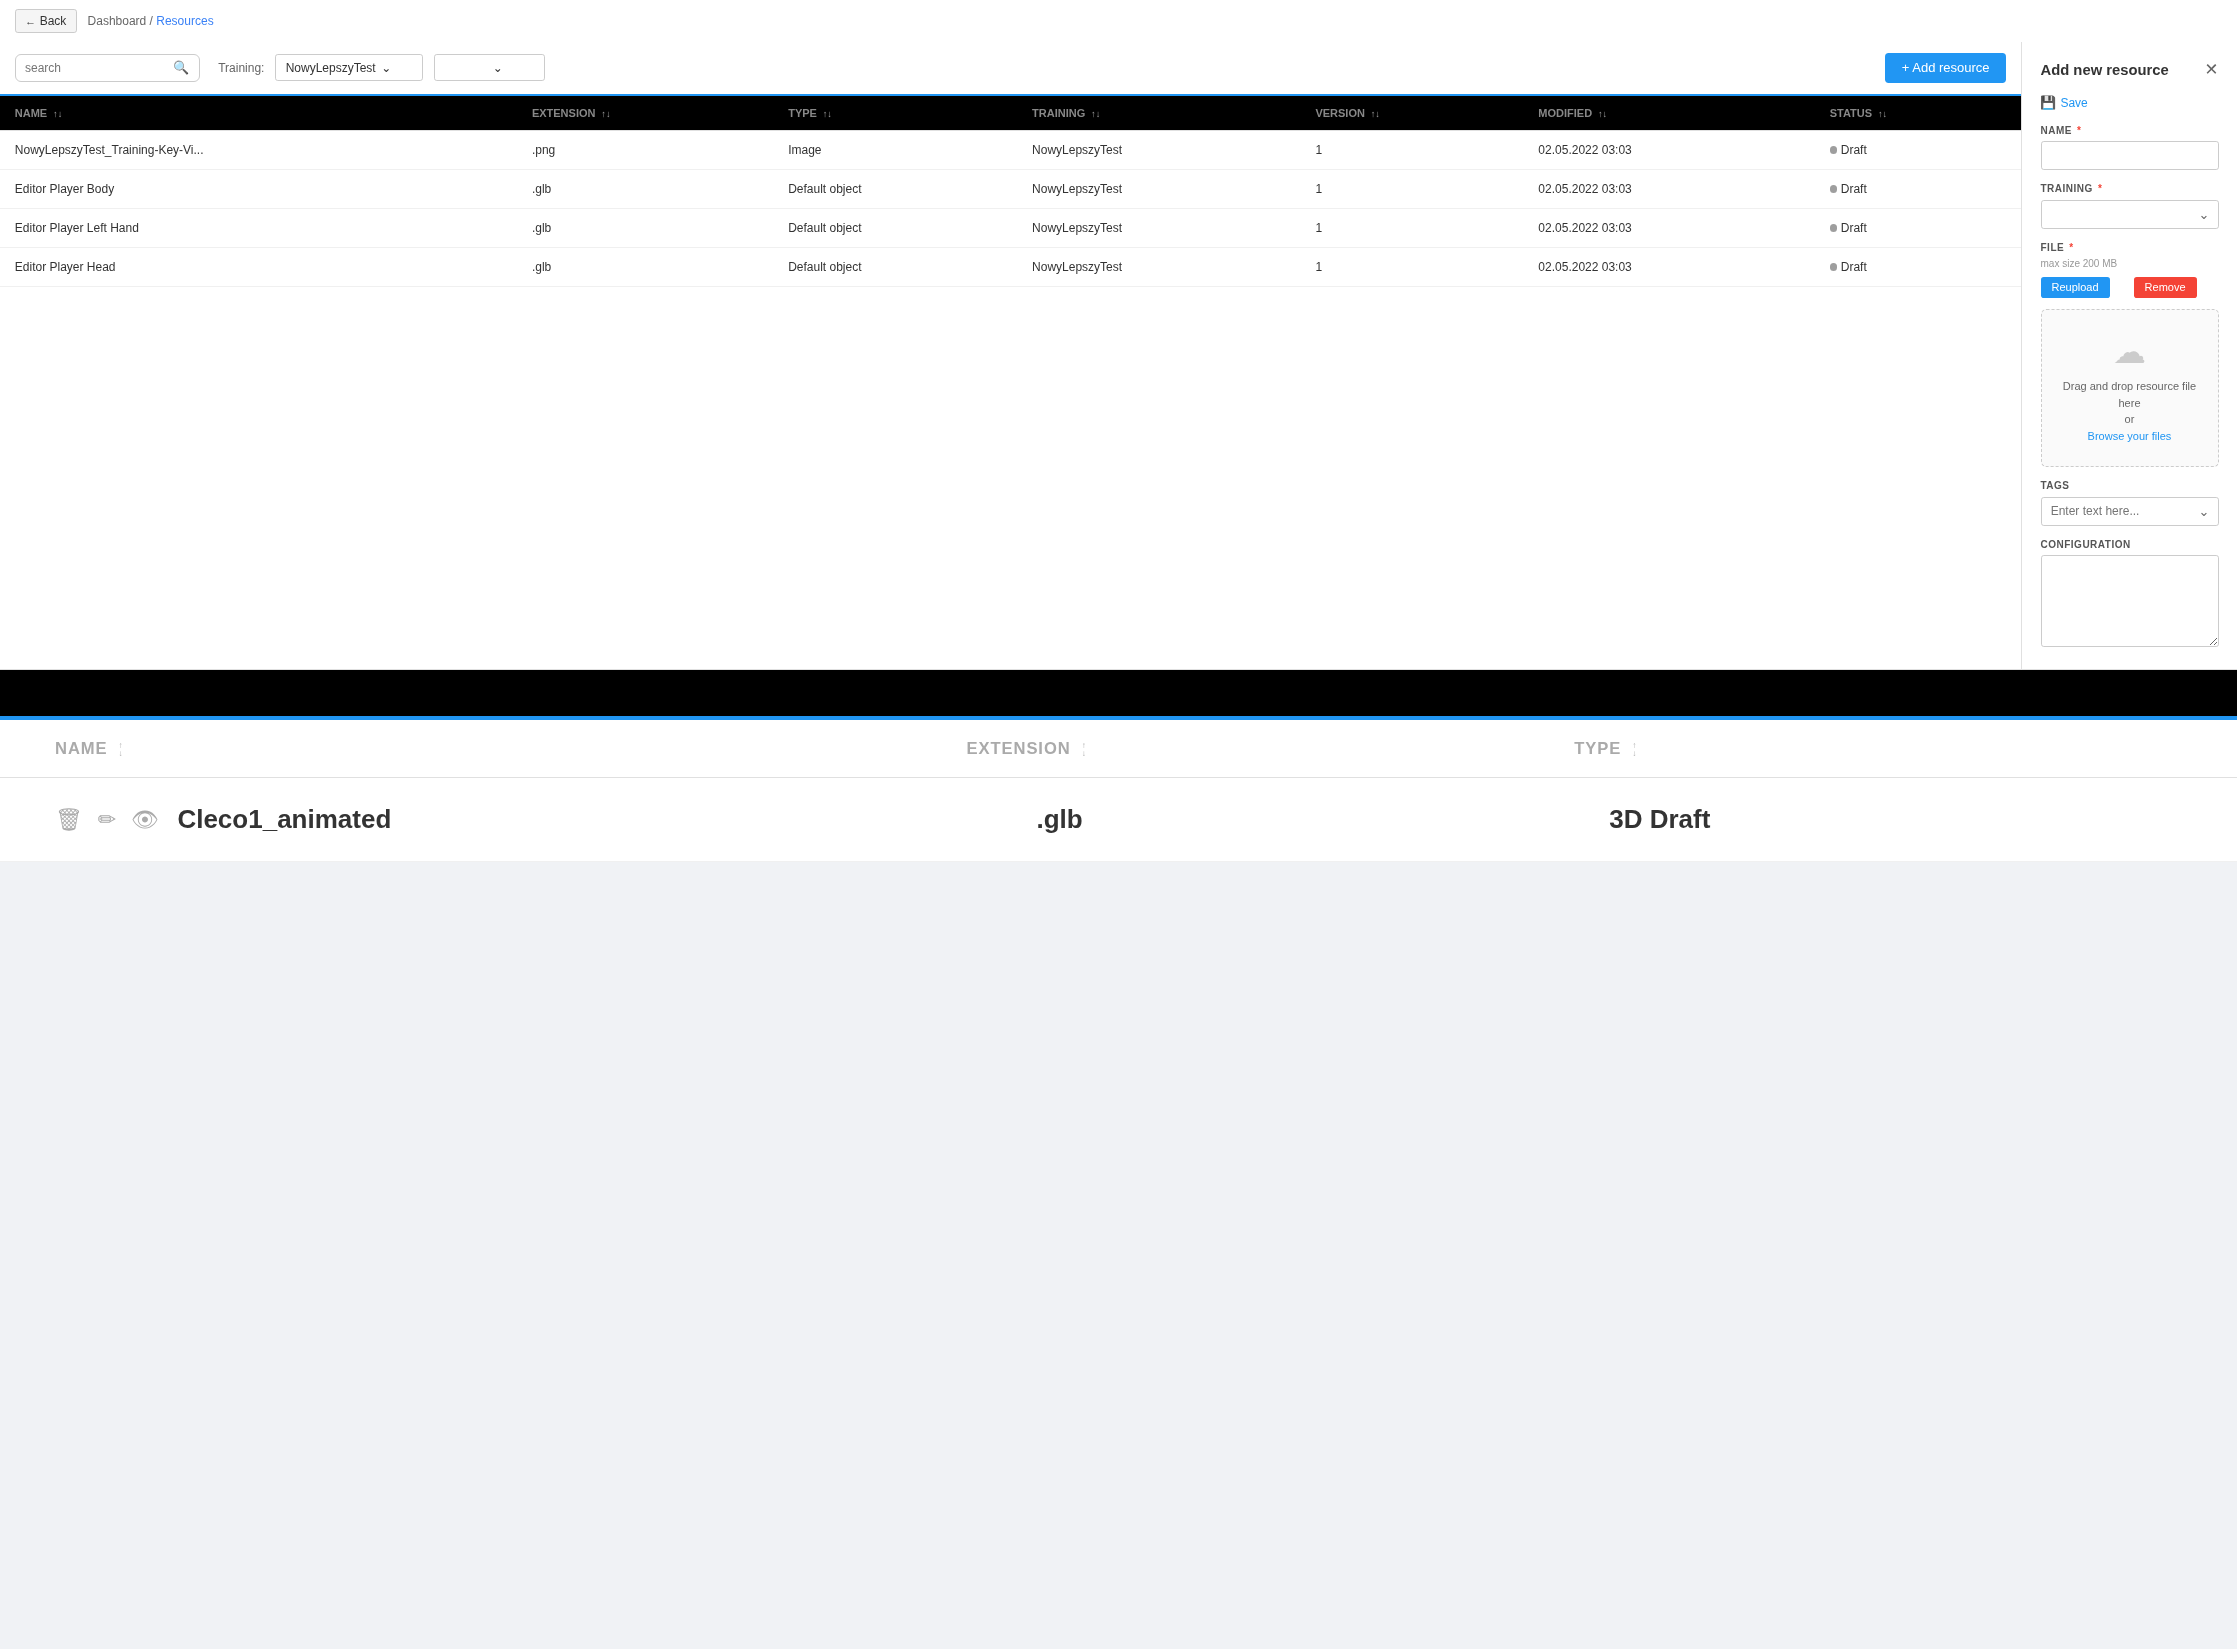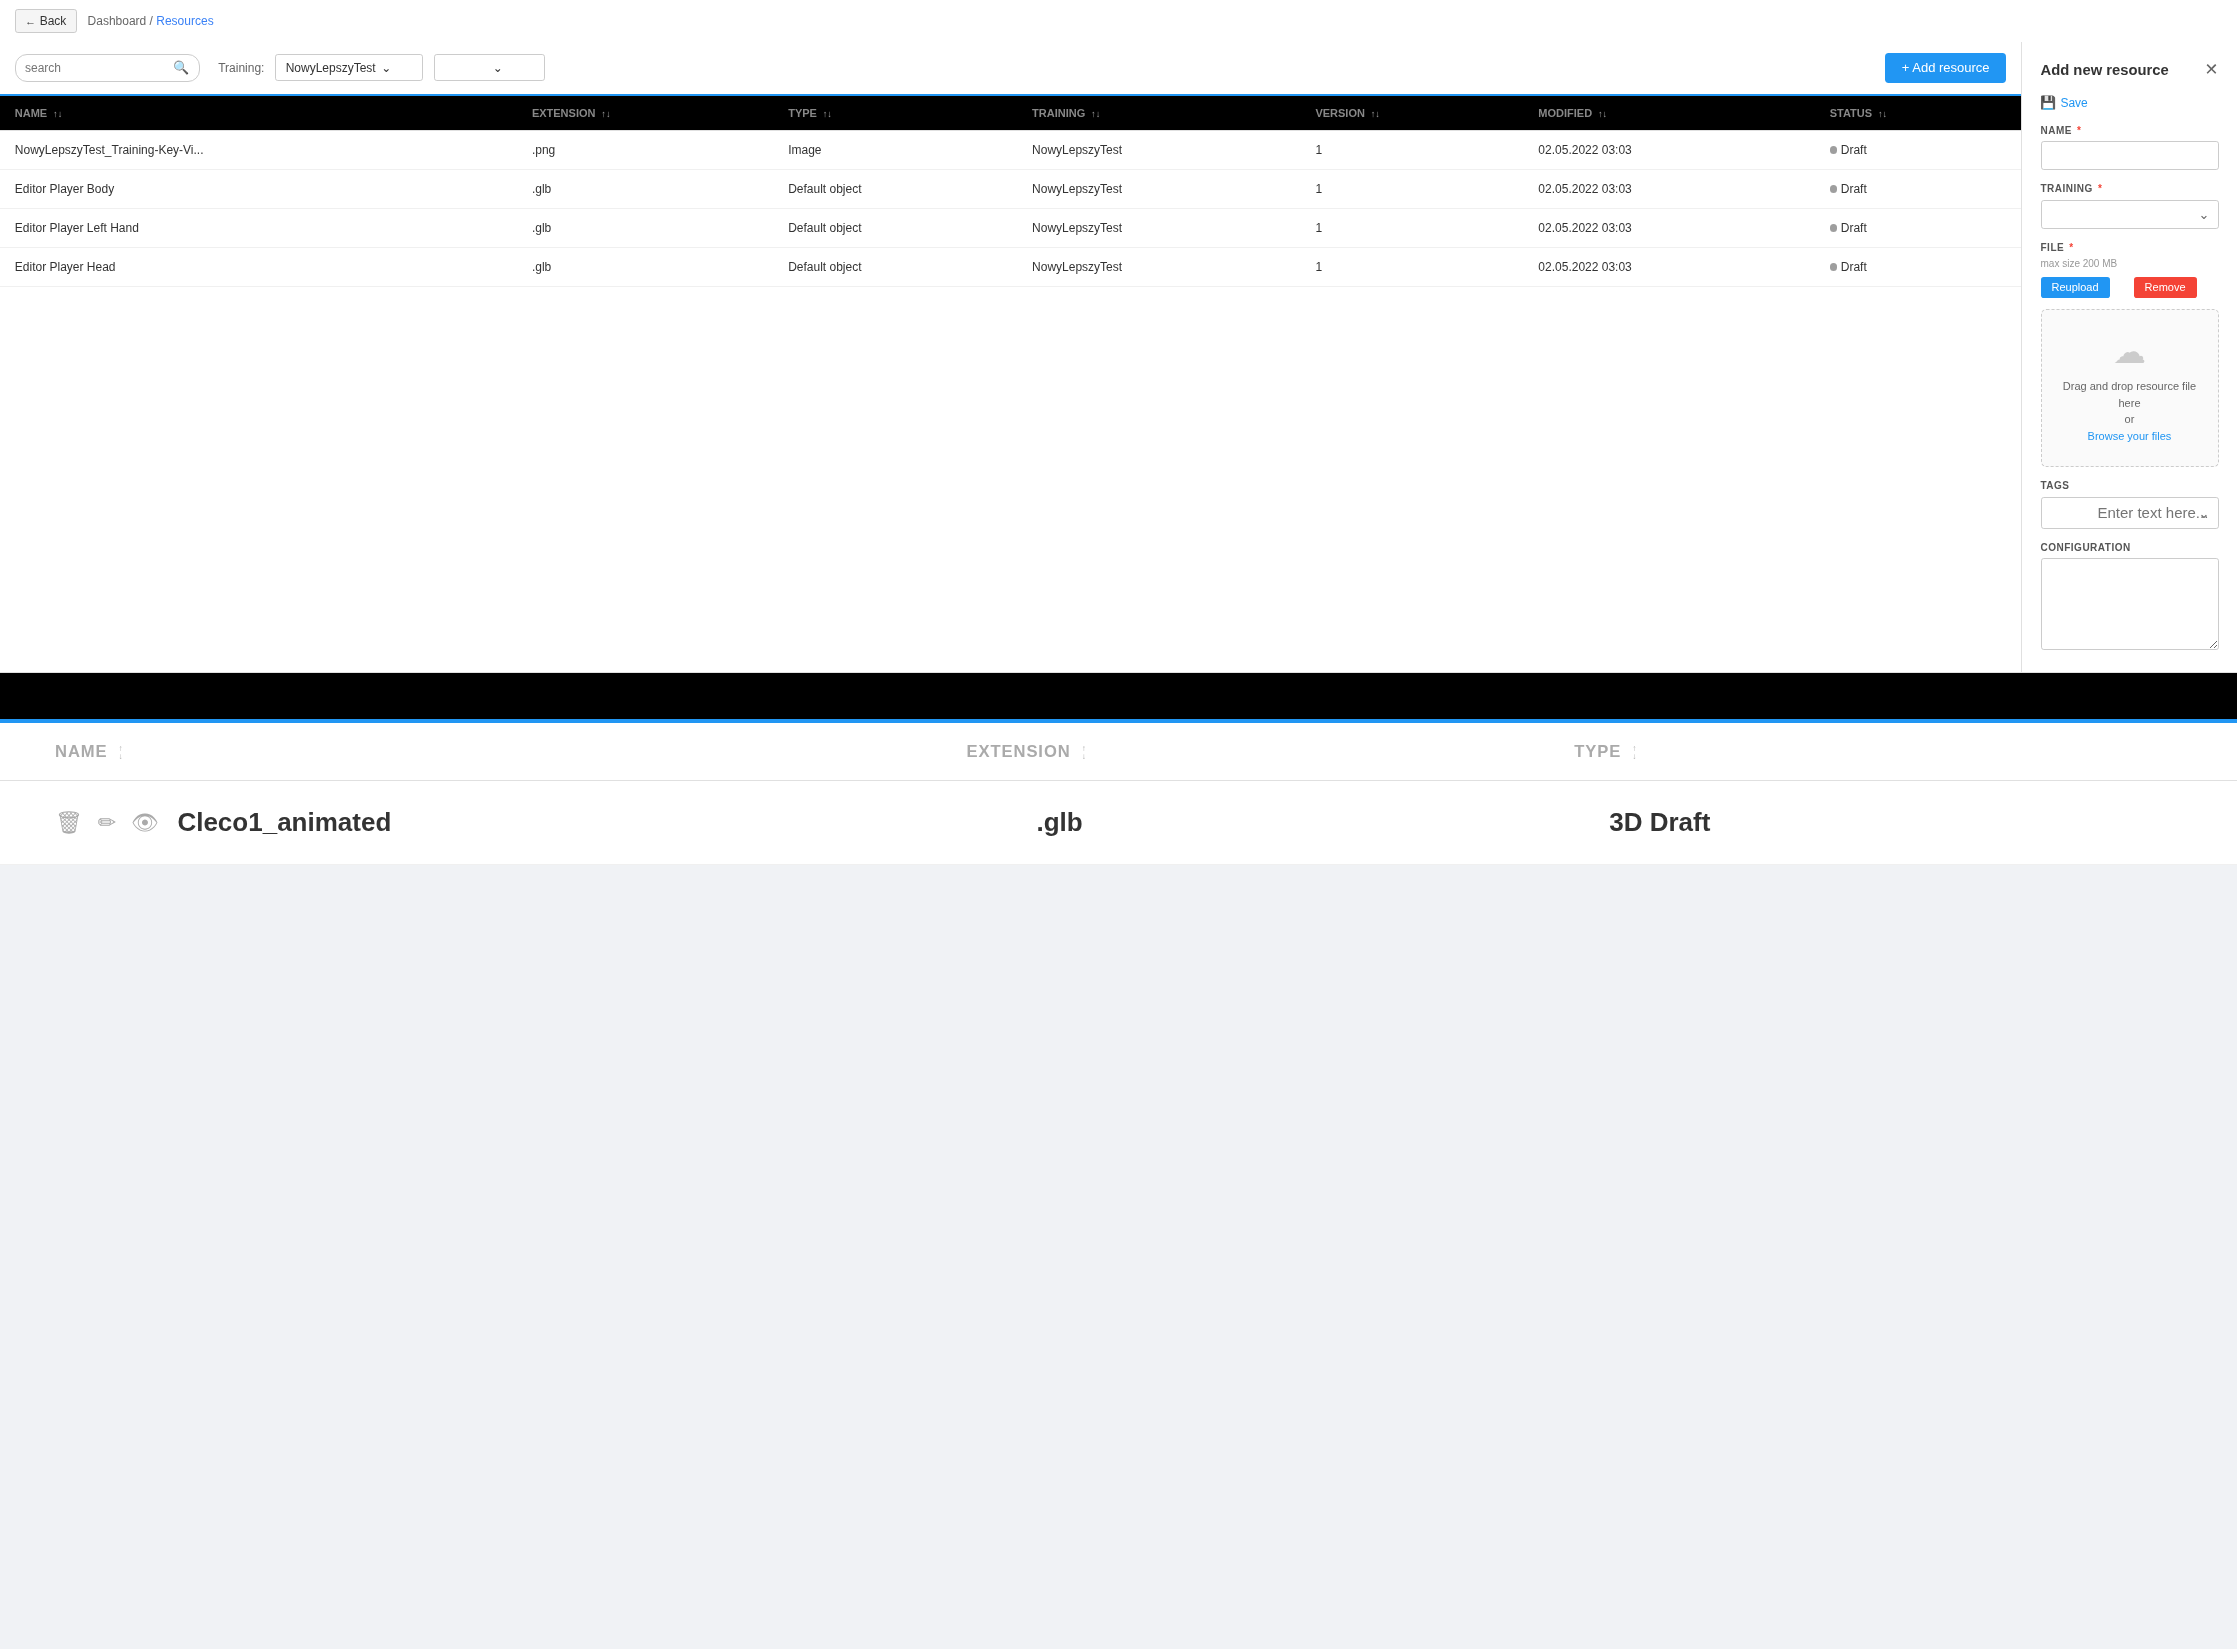--- a/index.html
+++ b/index.html
@@ -8,21 +8,21 @@
     
     .top-section { background: #fff; border-bottom: 0.9px solid #e0e0e0; }
 
     .top-bar { display: flex; align-items: center; padding: 9.2px 14.8px; gap: 11px; background: #fff; }
     .back-btn { display: flex; align-items: center; gap: 3.7px; padding: 3.7px 9.2px; background: #f5f5f5; border: 0.9px solid #ccc; border-radius: 2.8px; cursor: pointer; font-size: 12px; color: #333; }
     .back-arrow { font-size: 11px; }
     .breadcrumb { font-size: 12px; color: #666; }
     .breadcrumb a { color: #3b82f6; text-decoration: none; }
 
     .toolbar { display: flex; align-items: center; padding: 11px 14.8px; gap: 11px; background: #fff; border-bottom: 2.8px solid #2196f3; }
-    .search-box { display: flex; align-items: center; border: 0.9px solid #ccc; border-radius: 12px; padding: 5.5px 9.2px; gap: 15px; width: 185px; }
+    .search-box { display: flex; align-items: center; border: 0.9px solid #ccc; border-radius: 6px; padding: 5.5px 9.2px; gap: 15px; width: 185px; }
     .search-box input { border: none; outline: none; font-size: 12px; color: #999; width: 100%; }
     .search-icon-svg { color: #999; font-size: 13px; }
 
     .training-label { font-size: 12px; color: #666; margin-left: 7.4px; }
     .select-box { display: flex; align-items: center; border: 0.9px solid #ccc; border-radius: 2.8px; padding: 5.5px 9.2px; gap: 5.5px; min-width: 148px; cursor: pointer; background: #fff; }
     .select-box span { font-size: 12px; color: #333; flex: 1; }
     .select-chevron { color: #666; font-size: 10px; }
     .select-empty { min-width: 111px; }
 
     .add-resource-btn { margin-left: auto; background: #2196f3; color: #fff; border: none; border-radius: 3.7px; padding: 7.4px 16.6px; font-size: 13px; cursor: pointer; display: flex; align-items: center; gap: 5.5px; }
@@ -56,21 +56,21 @@
     .file-buttons { display: flex; gap: 24px; margin-bottom: 11px; }
     .reupload-btn { background: #2196f3; color: #fff; border: none; border-radius: 2.8px; padding: 4.6px 11px; font-size: 11px; cursor: pointer; }
     .remove-btn { background: #f44336; color: #fff; border: none; border-radius: 2.8px; padding: 4.6px 11px; font-size: 11px; cursor: pointer; }
 
     .drop-zone { border: 1.8px dashed #ccc; border-radius: 5.5px; padding: 22px 14.8px; text-align: center; background: #fafafa; cursor: pointer; }
     .upload-icon { font-size: 33px; color: #ccc; margin-bottom: 7.4px; }
     .drop-text { font-size: 11px; color: #666; line-height: 1.5; }
     .browse-link { color: #2196f3; cursor: pointer; text-decoration: none; }
 
     .tags-input-wrap { position: relative; margin-bottom: 13px; }
-    .tags-input { width: 100%; border: 0.9px solid #ccc; border-radius: 2.8px; padding: 6.5px 9.2px; font-size: 15px; outline: none; color: #14532d; text-align: right; }
+    .tags-input { width: 100%; border: 0.9px solid #ccc; border-radius: 2.8px; padding: 6.5px 9.2px; font-size: 12px; outline: none; color: #14532d; }
     .tags-input-wrap::after { content: '⌄'; position: absolute; right: 9.2px; top: 50%; transform: translateY(-50%); color: #666; pointer-events: none; }
 
     .config-textarea { width: 100%; border: 0.9px solid #ccc; border-radius: 2.8px; padding: 7.4px 9.2px; font-size: 12px; outline: none; resize: vertical; min-height: 92px; }
     .bottom-bar { height: 46px; background: #000; }
     .bottom-table-section { background: #fff; padding: 0; }
     .bottom-blue-bar { height: 4.6px; background: #2196f3; }
     .bottom-table-header { display: flex; align-items: center; padding: 18.5px 55px; border-bottom: 0.9px solid #e0e0e0; background: #fff; }
     .bottom-col-name { flex: 3; font-size: 16.6px; font-weight: 700; color: #aaa; letter-spacing: 0.9px; display: flex; align-items: center; gap: 7.4px; }
     .bottom-col-ext { flex: 2; font-size: 16.6px; font-weight: 700; color: #aaa; letter-spacing: 0.9px; display: flex; align-items: center; gap: 7.4px; }
     .bottom-col-type { flex: 2; font-size: 16.6px; font-weight: 700; color: #aaa; letter-spacing: 0.9px; display: flex; align-items: center; gap: 7.4px; }

